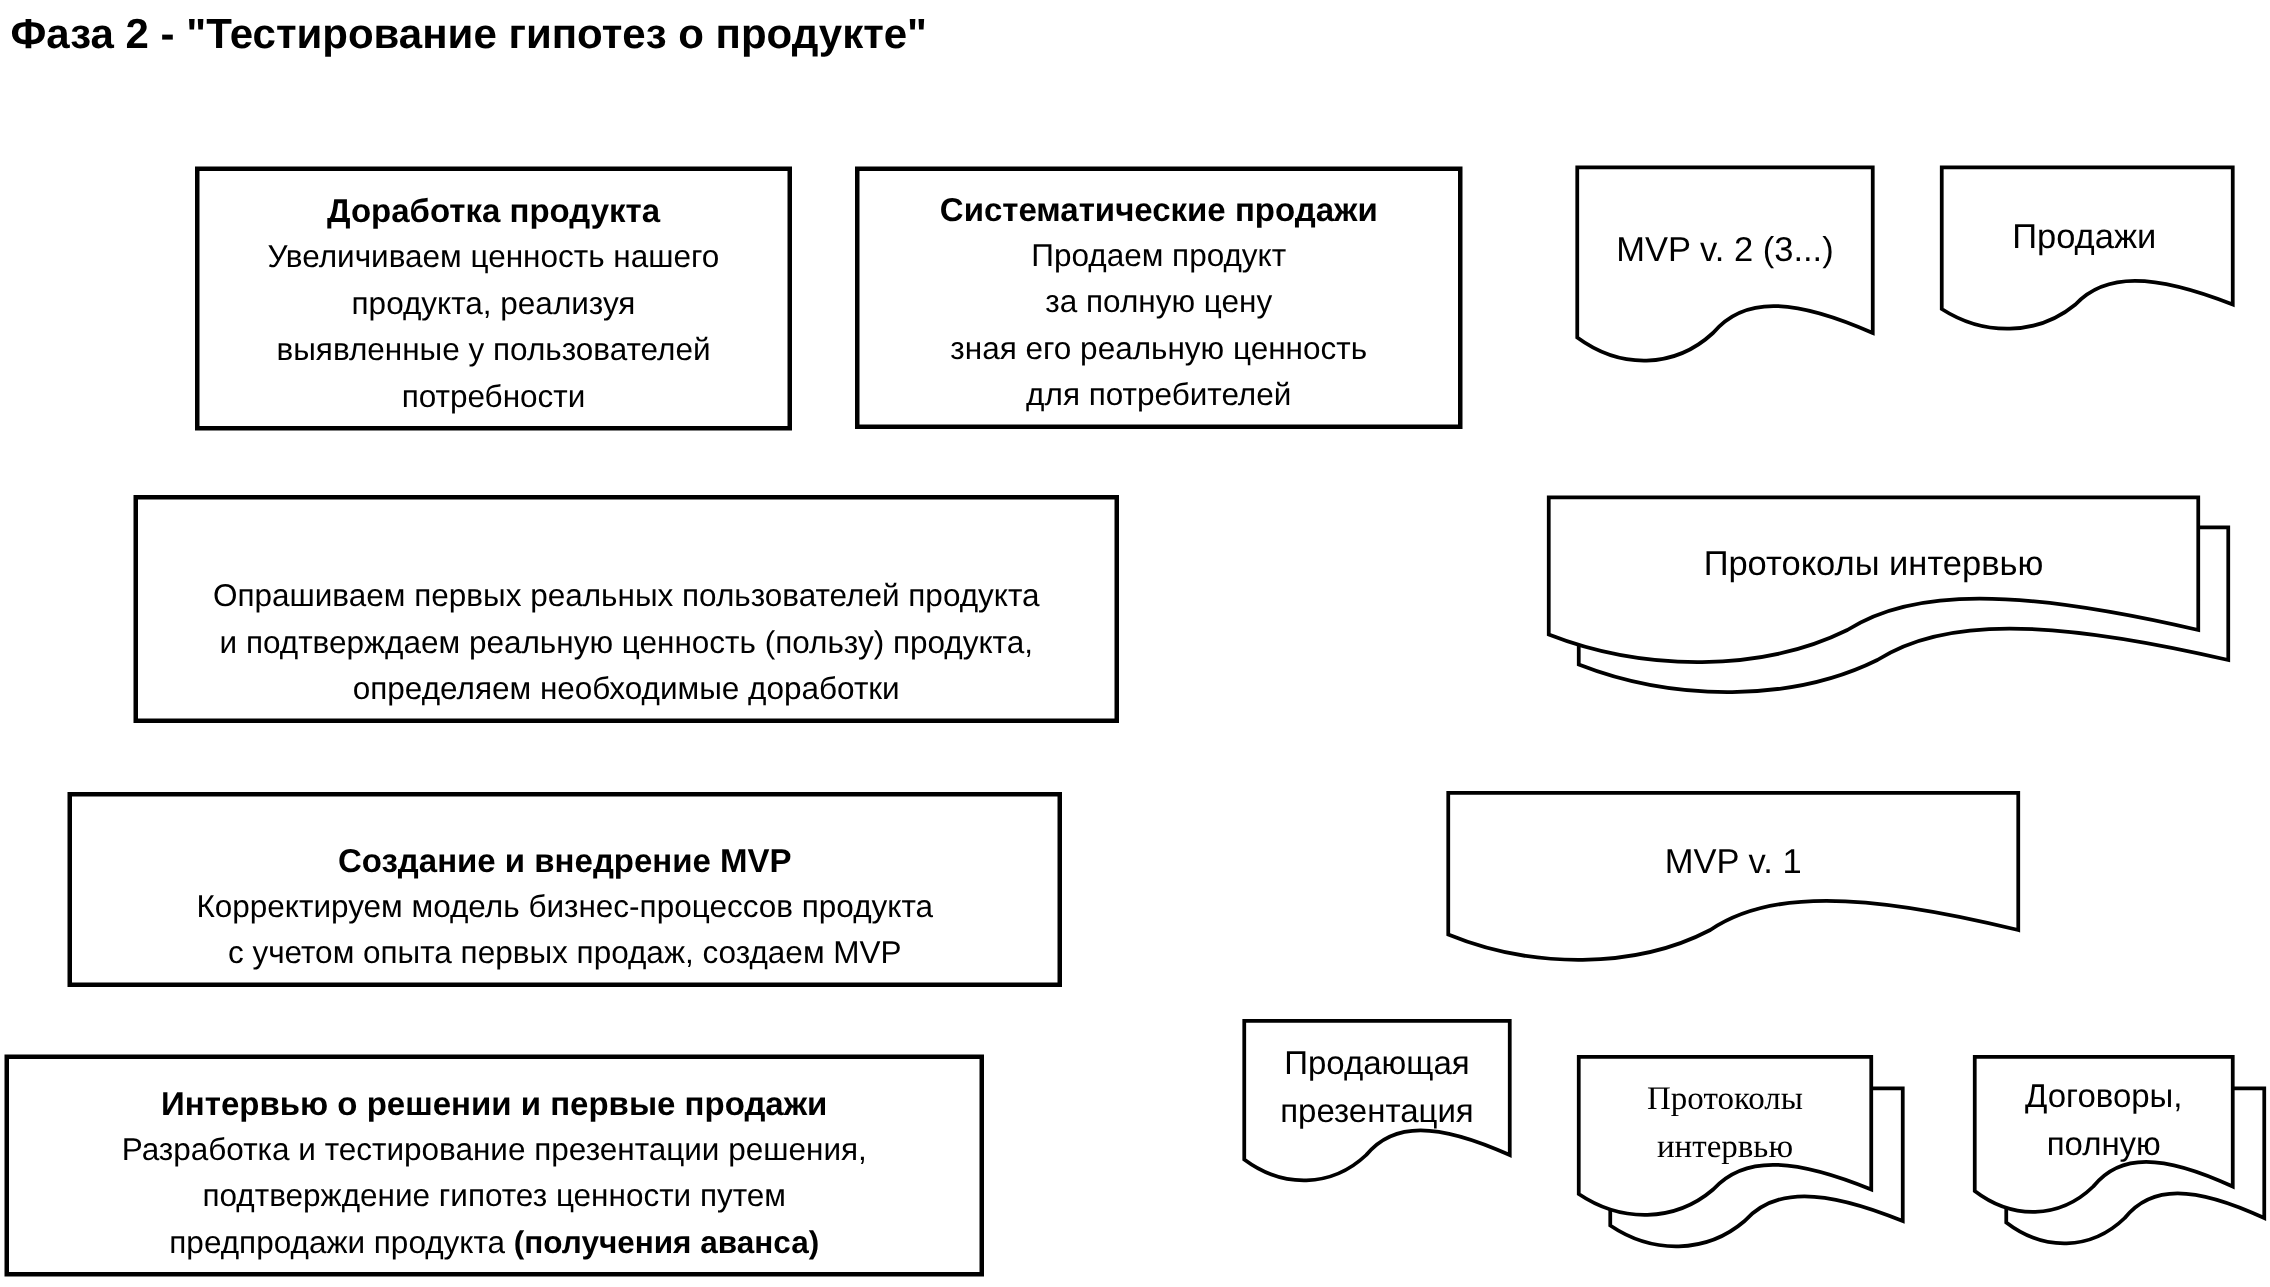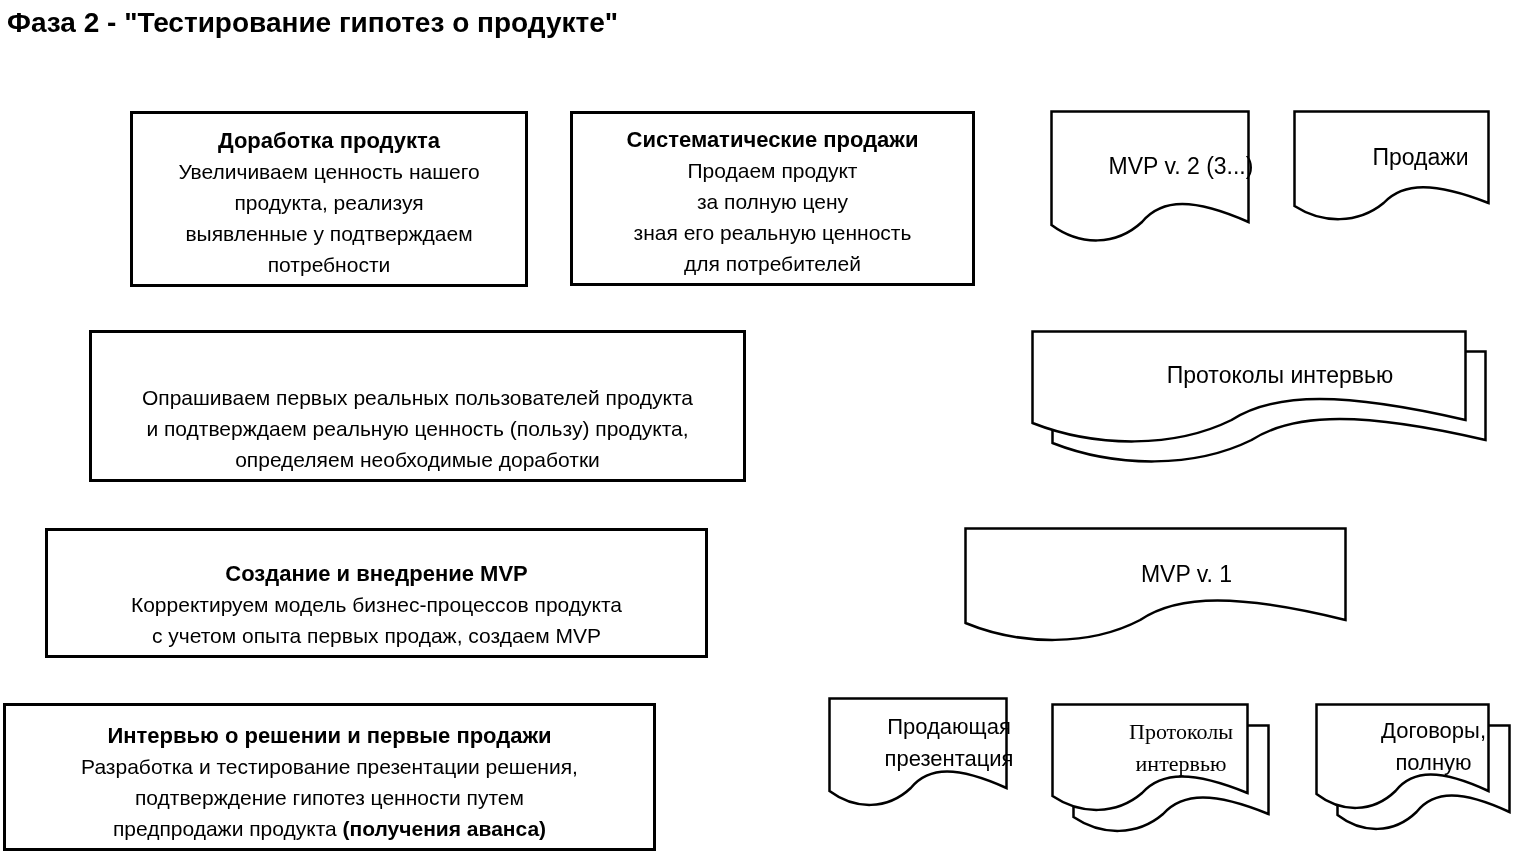--- a/index.html
+++ b/index.html
@@ -55,36 +55,35 @@
     position: absolute;
     left: 0;
     top: 0;
     display: flex;
     align-items: center;
     justify-content: center;
     text-align: center;
     font-size: 22px;
     line-height: 32px;
     white-space: pre-line;
-    margin-left: 31px;
   }
   .doc-label.lg { font-size: 23px; }
 </style>
 </head>
 <body>
 
 <div class="canvas">
 
   <div class="page-title">Фаза 2 - "Тестирование гипотез о продукте"</div>
 
   <div class="stage" style="left:130px; top:111px; width:398px; height:176px;">
     <div class="stage-title">Доработка продукта</div>
     <div class="stage-body">Увеличиваем ценность нашего
 продукта, реализуя
-выявленные у подтверждаем
+выявленные у пользователей
 потребности</div>
   </div>
 
   <div class="stage" style="left:570px; top:111px; width:405px; height:175px;">
     <div class="stage-title">Систематические продажи</div>
     <div class="stage-body">Продаем продукт
 за полную цену
 зная его реальную ценность
 для потребителей</div>
   </div>
@@ -130,21 +129,21 @@
     <div class="doc-label lg" style="width:436px; height:90px;">Протоколы интервью</div>
   </div>
 
   <div class="doc" style="left:964px; top:527px;">
     <svg viewBox="0 0 386 125" width="386" height="125">
         <path d="M 1.5 1.5 L 381.5 1.5 L 381.5 93 C 275.76 67 214.48000000000002 67 176.18 93 C 126.39 119 57.449999999999996 119 1.5 96 Z"></path>
       </svg>
     <div class="doc-label lg" style="width:383px; height:93px;">MVP v. 1</div>
   </div>
 
-  <div class="doc" style="left:828px; top:697px;">
+  <div class="doc" style="left:828px; top:679px;">
     <svg viewBox="0 0 183 119" width="183" height="119">
         <path d="M 1.5 1.5 L 178.5 1.5 L 178.5 91 C 129.6 69 100.80000000000001 69 82.8 91 C 59.400000000000006 113 27 113 1.5 94 Z"></path>
       </svg>
     <div class="doc-label" style="width:180px; height:91px;">Продающая
 презентация</div>
   </div>
 
   <div class="doc" style="left:1051px; top:703px;font-family:Liberation Serif, serif;">
     <svg viewBox="0 0 222 139" width="222" height="139">
         <path d="M 22.5 22.5 L 217.5 22.5 L 217.5 111 C 163.56 89 131.88 89 112.08 111 C 86.34 133 50.7 133 22.5 114 Z"></path>

